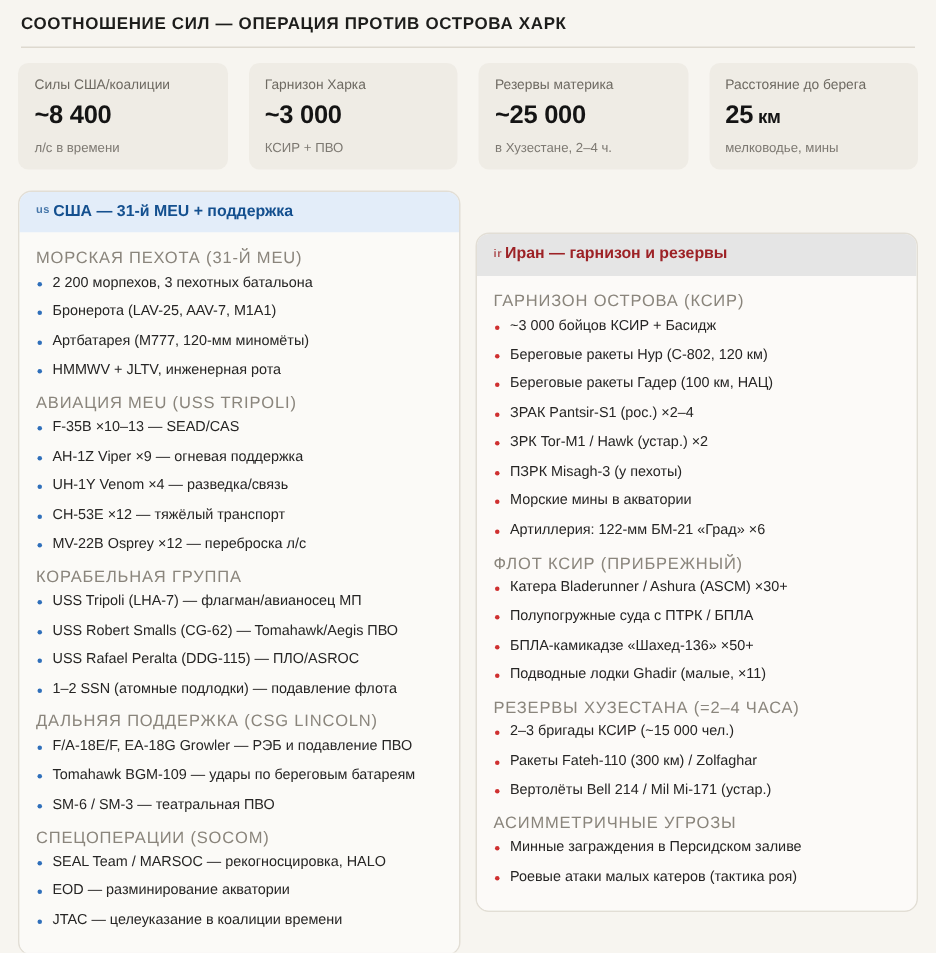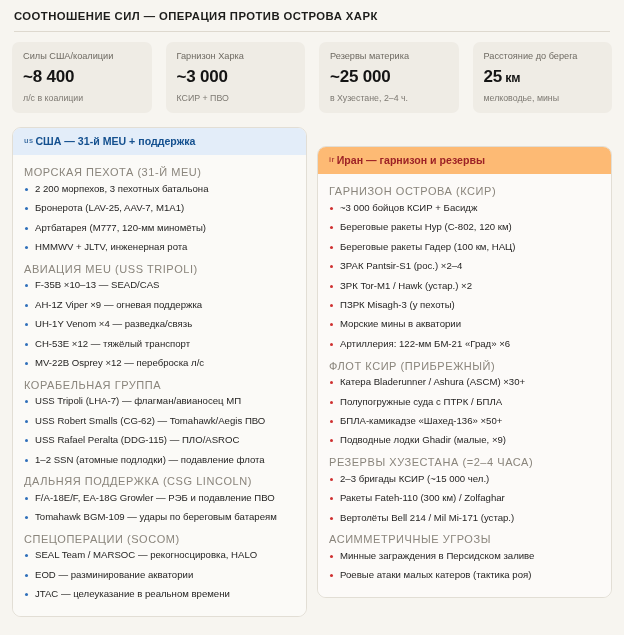--- a/index.html
+++ b/index.html
@@ -106,21 +106,21 @@
     font-size: 10.6px;
     font-weight: bold;
     line-height: 1.3;
     white-space: nowrap;
   }
   .panel-us .panel-head {
     background: #e3edf9;
     color: #14508f;
   }
   .panel-ir .panel-head {
-    background: #fdba74;
+    background: #e5e5e5;
     color: #9d2226;
   }
   .flag-tag {
     font-size: 7.4px;
     font-weight: bold;
     letter-spacing: 0.4px;
     text-transform: lowercase;
     vertical-align: 1.5px;
     margin-right: 2px;
     opacity: 0.75;
@@ -186,21 +186,21 @@
 
   <div class="title-wrap">
     <div class="page-title">СООТНОШЕНИЕ СИЛ — ОПЕРАЦИЯ ПРОТИВ ОСТРОВА ХАРК</div>
     <div class="title-rule"></div>
   </div>
 
   <div class="stats" id="stats-row">
       <div class="stat-card">
         <div class="stat-label">Силы США/коалиции</div>
         <div class="stat-value">~8 400</div>
-        <div class="stat-sub">л/с в коалиции</div>
+        <div class="stat-sub">л/с в времени</div>
       </div>
       <div class="stat-card">
         <div class="stat-label">Гарнизон Харка</div>
         <div class="stat-value">~3 000</div>
         <div class="stat-sub">КСИР + ПВО</div>
       </div>
       <div class="stat-card">
         <div class="stat-label">Резервы материка</div>
         <div class="stat-value">~25 000</div>
         <div class="stat-sub">в Хузестане, 2–4 ч.</div>
@@ -242,28 +242,29 @@
               <li>USS Robert Smalls (CG-62) — Tomahawk/Aegis ПВО</li>
               <li>USS Rafael Peralta (DDG-115) — ПЛО/ASROC</li>
               <li>1–2 SSN (атомные подлодки) — подавление флота</li>
             </ul>
           </div>
           <div class="group">
             <div class="group-title">ДАЛЬНЯЯ ПОДДЕРЖКА (CSG LINCOLN)</div>
             <ul class="items">
               <li>F/A-18E/F, EA-18G Growler — РЭБ и подавление ПВО</li>
               <li>Tomahawk BGM-109 — удары по береговым батареям</li>
+              <li>SM-6 / SM-3 — театральная ПВО</li>
             </ul>
           </div>
           <div class="group">
             <div class="group-title">СПЕЦОПЕРАЦИИ (SOCOM)</div>
             <ul class="items">
               <li>SEAL Team / MARSOC — рекогносцировка, HALO</li>
               <li>EOD — разминирование акватории</li>
-              <li>JTAC — целеуказание в реальном времени</li>
+              <li>JTAC — целеуказание в коалиции времени</li>
             </ul>
           </div>
         </div>
       </div>
       <div class="panel panel-ir">
         <div class="panel-head"><span class="flag-tag">ir</span><span>Иран — гарнизон и резервы</span></div>
         <div class="panel-body">
           <div class="group">
             <div class="group-title">ГАРНИЗОН ОСТРОВА (КСИР)</div>
             <ul class="items">
@@ -276,21 +277,21 @@
               <li>Морские мины в акватории</li>
               <li>Артиллерия: 122-мм БМ-21 «Град» ×6</li>
             </ul>
           </div>
           <div class="group">
             <div class="group-title">ФЛОТ КСИР (ПРИБРЕЖНЫЙ)</div>
             <ul class="items">
               <li>Катера Bladerunner / Ashura (ASCM) ×30+</li>
               <li>Полупогружные суда с ПТРК / БПЛА</li>
               <li>БПЛА-камикадзе «Шахед-136» ×50+</li>
-              <li>Подводные лодки Ghadir (малые, ×9)</li>
+              <li>Подводные лодки Ghadir (малые, ×11)</li>
             </ul>
           </div>
           <div class="group">
             <div class="group-title">РЕЗЕРВЫ ХУЗЕСТАНА (=2–4 ЧАСА)</div>
             <ul class="items">
               <li>2–3 бригады КСИР (~15 000 чел.)</li>
               <li>Ракеты Fateh-110 (300 км) / Zolfaghar</li>
               <li>Вертолёты Bell 214 / Mil Mi-171 (устар.)</li>
             </ul>
           </div>

